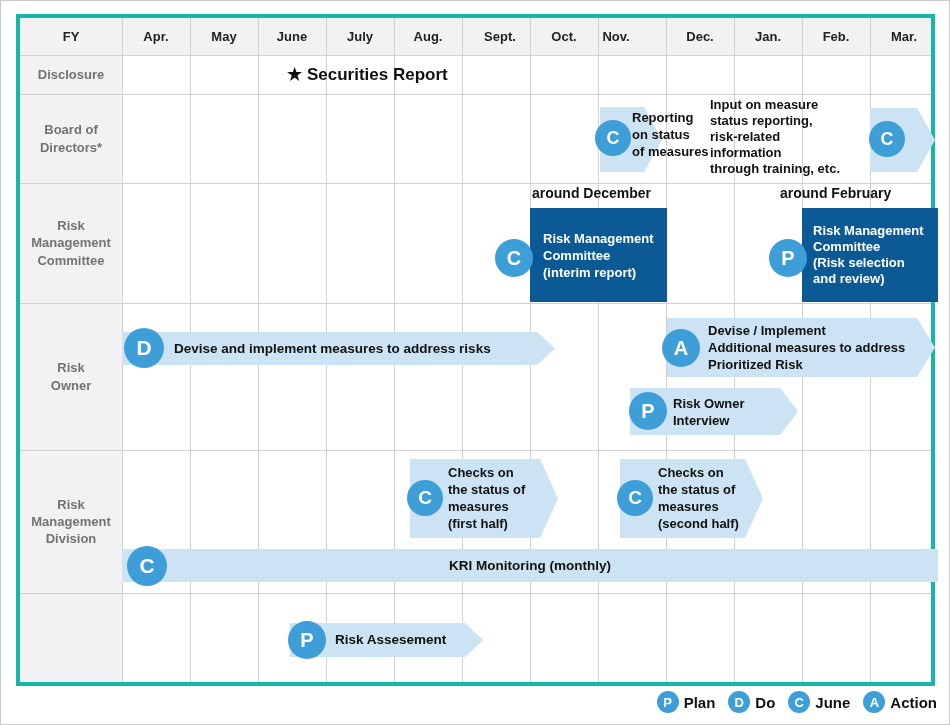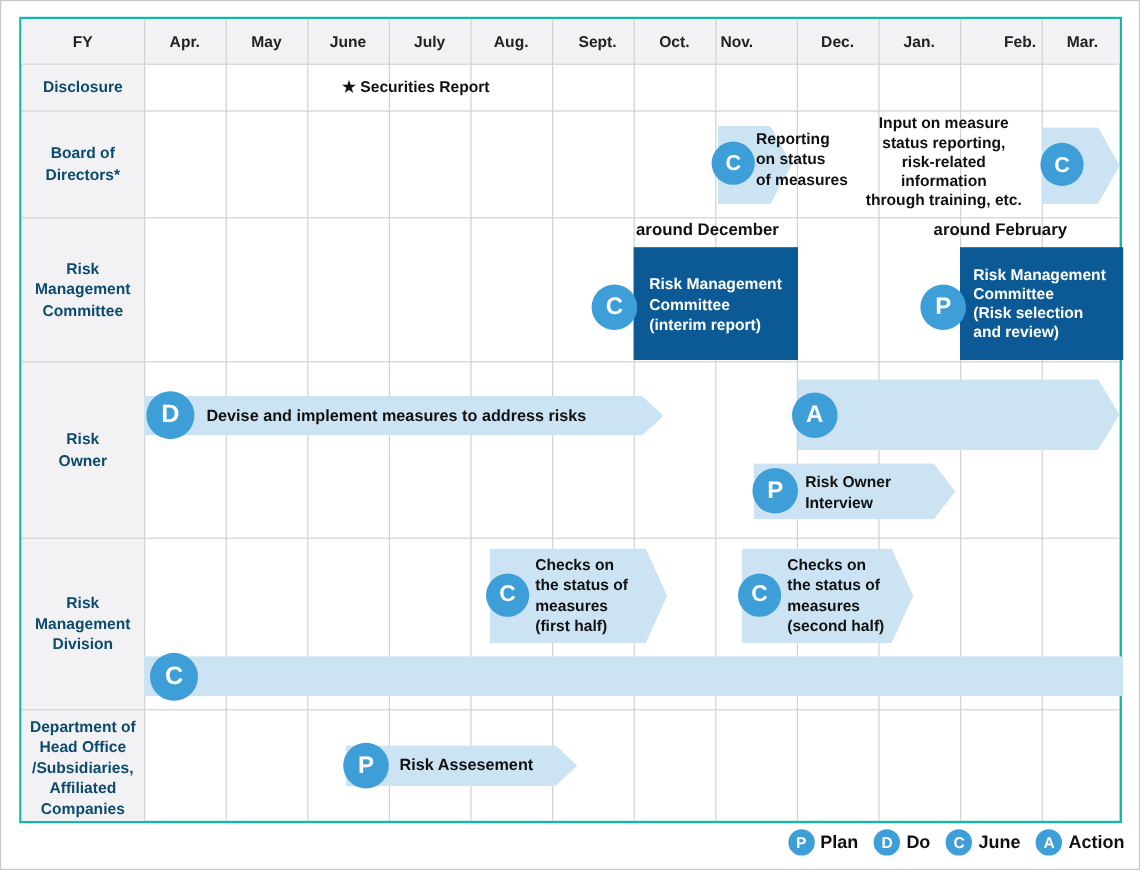--- a/index.html
+++ b/index.html
@@ -2,40 +2,40 @@
 <html><head>
 <meta charset="utf-8">
 <style>
   html,body { margin:0; padding:0; background:#fff; }
   .page {
     position:relative; width:950px; height:725px; background:#ffffff;
     border:1px solid #c6cacc; box-sizing:border-box;
     font-family:"Liberation Sans", sans-serif; color:#1c1c1c; overflow:hidden;
   }
   .tbl { position:absolute; left:15px; top:13px; width:919px; height:672px;
-         border:2px solid #14b8a6; box-sizing:border-box; }
+         border:4px solid #14b8a6; box-sizing:border-box; }
   .bg-labelcol { position:absolute; left:0; top:0; bottom:0; width:102px; background:#f2f2f4; }
   .bg-thead   { position:absolute; left:0; top:0; right:0; height:37px; background:#f2f2f4; }
   .vl { position:absolute; top:0; bottom:0; width:1px; background:#d1d1d1; }
   .hl { position:absolute; left:0; right:0; height:1px; background:#d1d1d1; }
   .th { position:absolute; top:0; height:37px; line-height:37px; text-align:center;
         font-weight:bold; font-size:13px; color:#222; }
   .rl { position:absolute; left:0; width:102px; display:flex; align-items:center;
         justify-content:center; text-align:center; font-weight:bold; font-size:13px;
-        white-space:pre-line; line-height:1.32; color:#0c4a6e; }
+        white-space:pre-line; line-height:1.32; color:#737373; }
   .arrow { position:absolute; background:#cbe3f3;
            clip-path:polygon(0 0, calc(100% - 18px) 0, 100% 50%, calc(100% - 18px) 100%, 0 100%); }
   .band  { position:absolute; background:#cbe3f3; }
   .darkbox { position:absolute; background:#0b5a96; display:flex; align-items:center; }
   .darkbox span { color:#ffffff; font-weight:bold; font-size:13px; line-height:17px; white-space:pre-line; }
   .circle { position:absolute; background:#3e9ed8; border-radius:50%; color:#fff;
             font-weight:bold; display:flex; align-items:center; justify-content:center; }
   .note { position:absolute; font-weight:bold; font-size:13px; line-height:17px;
           white-space:pre-line; color:#111; }
-  .note.right { text-align:center; }
+  .note.right { text-align:left; }
   .bandtext { position:absolute; font-weight:bold; font-size:13.5px; color:#111; white-space:nowrap; }
   .timelabel { position:absolute; font-weight:bold; font-size:14px; color:#111; white-space:nowrap; }
   .legend { position:absolute; right:12px; top:690px; display:flex; align-items:center; gap:13px; }
   .legend-item { display:flex; align-items:center; gap:5px; }
   .legend-circle { position:static; width:22px; height:22px; font-size:13px; }
   .legend-label { font-weight:bold; font-size:15px; color:#111; }
 </style>
 </head>
 <body>
 
@@ -69,41 +69,36 @@
     <div class="th" style="left:102px;width:68px">Apr.</div>
     <div class="th" style="left:170px;width:68px">May</div>
     <div class="th" style="left:238px;width:68px">June</div>
     <div class="th" style="left:306px;width:68px">July</div>
     <div class="th" style="left:374px;width:68px">Aug.</div>
     <div class="th" style="left:446px;width:68px">Sept.</div>
     <div class="th" style="left:510px;width:68px">Oct.</div>
     <div class="th" style="left:562px;width:68px">Nov.</div>
     <div class="th" style="left:646px;width:68px">Dec.</div>
     <div class="th" style="left:714px;width:68px">Jan.</div>
-    <div class="th" style="left:798px;width:68px">Feb.</div>
+    <div class="th" style="left:782px;width:68px">Feb.</div>
     <div class="th" style="left:850px;width:68px">Mar.</div>
 
     <div class="rl" style="top:37px;height:39px">Disclosure</div>
     <div class="rl" style="top:76px;height:89px">Board of
 Directors*</div>
     <div class="rl" style="top:165px;height:120px">Risk
 Management
 Committee</div>
     <div class="rl" style="top:285px;height:147px">Risk
 Owner</div>
     <div class="rl" style="top:432px;height:143px">Risk
 Management
 Division</div>
-    <div class="rl" style="top:575px;height:97px">Department of
-Head Office
-/Subsidiaries,
-Affiliated
-Companies</div>
 
-    <div class="bandtext" style="left:267px;top:41px;height:31px;line-height:31px;font-size:13px">★ Securities Report</div>
+    <div class="bandtext" style="left:267px;top:41px;height:31px;line-height:31px;font-size:17px">★ Securities Report</div>
 
     <div class="arrow" style="left:580px;top:89px;width:62px;height:65px"></div>
     <div class="circle" style="left:575px;top:102px;width:36px;height:36px;font-size:18px">C</div>
     <div class="note" style="left:612px;top:91px">Reporting
 on status
 of measures</div>
 
     <div class="note right" style="left:690px;top:79px;width:157px;line-height:16px">Input on measure
 status reporting,
 risk-related
@@ -129,20 +124,23 @@
 and review)</span>
     </div>
     <div class="circle" style="left:749px;top:221px;width:38px;height:38px;font-size:20px">P</div>
 
     <div class="arrow" style="left:102px;top:314px;width:433px;height:33px"></div>
     <div class="circle" style="left:104px;top:310px;width:40px;height:40px;font-size:21px">D</div>
     <div class="bandtext" style="left:154px;top:314px;height:23px;line-height:33px">Devise and implement measures to address risks</div>
 
     <div class="arrow" style="left:647px;top:300px;width:268px;height:59px"></div>
     <div class="circle" style="left:642px;top:311px;width:38px;height:38px;font-size:20px">A</div>
+    <div class="note" style="left:688px;top:304px">Devise / Implement
+Additional measures to address
+Prioritized Risk</div>
 
     <div class="arrow" style="left:610px;top:370px;width:168px;height:47px"></div>
     <div class="circle" style="left:609px;top:374px;width:38px;height:38px;font-size:20px">P</div>
     <div class="note" style="left:653px;top:377px">Risk Owner
 Interview</div>
 
     <div class="arrow" style="left:390px;top:441px;width:148px;height:79px"></div>
     <div class="circle" style="left:387px;top:462px;width:36px;height:36px;font-size:19px">C</div>
     <div class="note" style="left:428px;top:446px">Checks on
 the status of
@@ -151,20 +149,21 @@
 
     <div class="arrow" style="left:600px;top:441px;width:143px;height:79px"></div>
     <div class="circle" style="left:597px;top:462px;width:36px;height:36px;font-size:19px">C</div>
     <div class="note" style="left:638px;top:446px">Checks on
 the status of
 measures
 (second half)</div>
 
     <div class="band" style="left:102px;top:531px;width:816px;height:33px"></div>
     <div class="circle" style="left:107px;top:528px;width:40px;height:40px;font-size:21px">C</div>
+    <div class="bandtext" style="left:102px;top:531px;width:816px;height:33px;line-height:33px;text-align:center">KRI Monitoring (monthly)</div>
 
     <div class="arrow" style="left:270px;top:605px;width:193px;height:34px"></div>
     <div class="circle" style="left:268px;top:603px;width:38px;height:38px;font-size:20px">P</div>
     <div class="bandtext" style="left:315px;top:605px;height:42px;line-height:34px">Risk Assesement</div>
   </div>
 
   <div class="legend">
     <div class="legend-item">
       <div class="circle legend-circle">P</div>
       <div class="legend-label">Plan</div>

